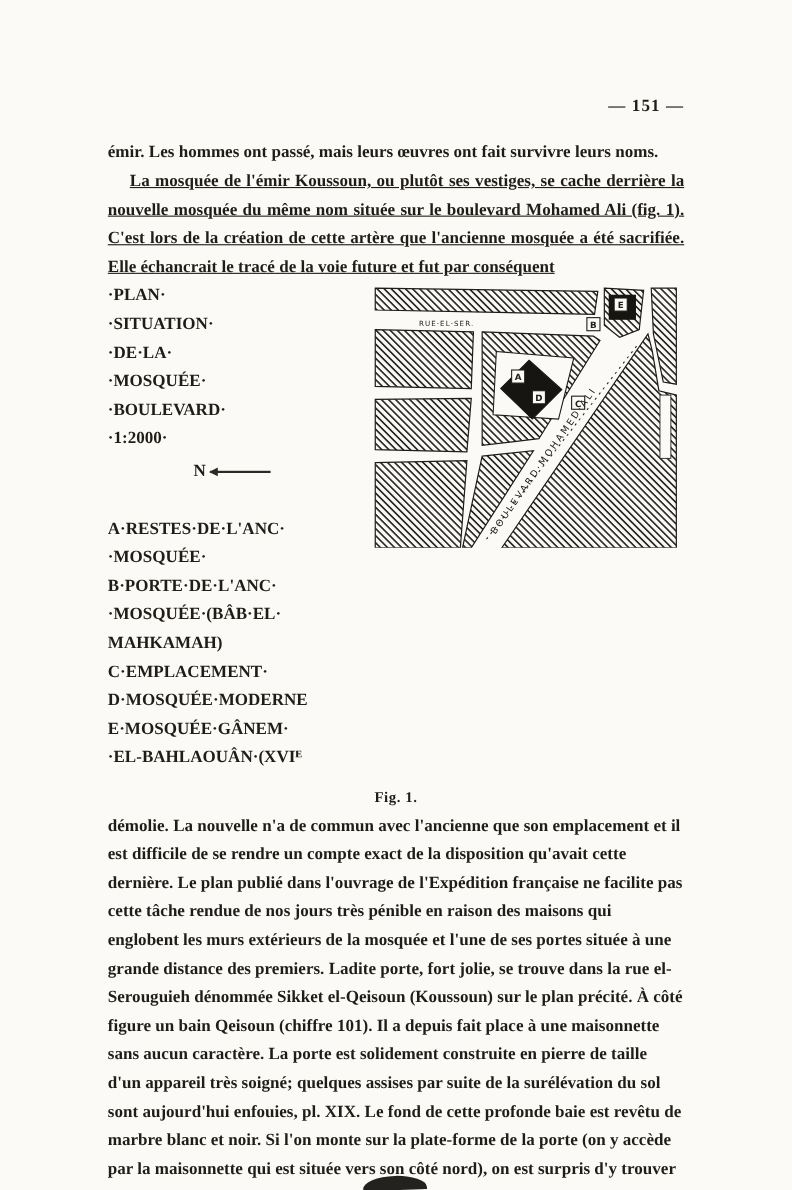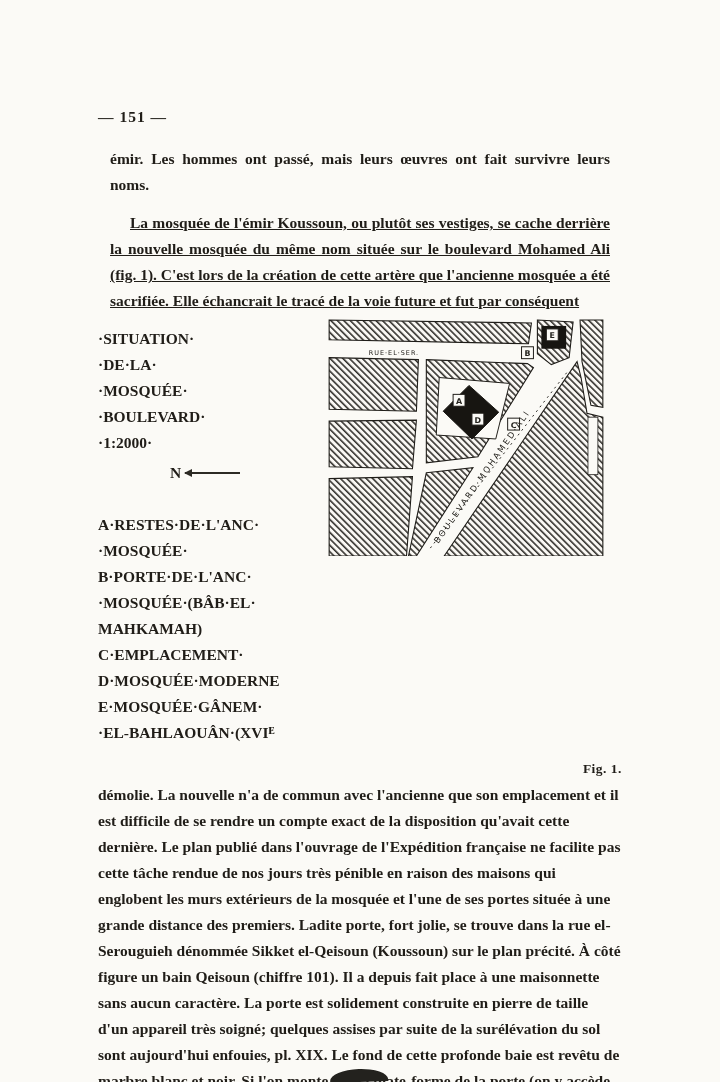--- a/index.html
+++ b/index.html
@@ -9,22 +9,22 @@
     box-sizing: border-box;
     background: #fbfaf6;
     padding: 84px 98px 0 98px;
     font-family: "Liberation Serif", serif;
     font-weight: 700;
     font-size: 15.5px;
     line-height: 26px;
     color: #201d18;
     overflow: hidden;
   }
-  .page-number { text-align: left; margin-bottom: 16px; letter-spacing: 1px; margin-top: 20px; }
-  .para { margin: 12px; text-align: justify; }
+  .page-number { text-align: right; margin-bottom: 16px; letter-spacing: 1px; }
+  .para { margin: 0; text-align: justify; }
   .indent { text-indent: 20px; text-decoration: underline; }
 
   .fig-float {
     float: right;
     width: 288px;
     margin: 4px 0 2px 10px;
     font-weight: 400;
     text-indent: 0;
     text-align: left;
   }
@@ -43,21 +43,21 @@
   .legend-right { flex: 1; padding-left: 6px; }
   .north-row { display: flex; align-items: center; justify-content: center; gap: 4px; margin-top: 4px; }
   .north-arrow { position: relative; width: 55px; height: 2px; background: #2c2a24; display: inline-block; }
   .north-arrow::before {
     content: ""; position: absolute; left: -1px; top: -3px;
     width: 0; height: 0;
     border-top: 4px solid transparent; border-bottom: 4px solid transparent;
     border-right: 8px solid #2c2a24;
   }
   .fig-caption {
-    text-align: right;
+    text-align: center;
     font-family: "Liberation Serif", serif;
     font-size: 13.5px; font-weight: 700;
     margin-top: 10px; letter-spacing: 0.5px;
     color: #201d18;
   }
   .scan-artifact {
     position: absolute; left: 330px; bottom: 0;
     width: 58px; height: 13px;
     background: #23221e;
     border-radius: 50% 50% 0 0 / 85% 85% 0 0;
@@ -127,21 +127,21 @@
         </g>
 
         <text x="42" y="37" font-size="6.5" letter-spacing="1">RUE·EL·SER.</text>
         <text transform="translate(112,228) rotate(-55)" font-size="8.5" letter-spacing="2.2">BOULEVARD·MOHAMED·ALI</text>
       </svg>
 
       <span class="fig-legend">
         <span class="legend-left">
           </span>
         </span>
-      </span></p>
+      </span></p><div>·PLAN·</div>
           <div>·SITUATION·</div>
           <div>·DE·LA·</div>
           <div>·MOSQUÉE·</div>
           <div>·BOULEVARD·</div>
           <div>·1:2000·</div>
           <div class="north-row">
             <span>N</span>
             <span class="north-arrow"></span>
           </div>
         

